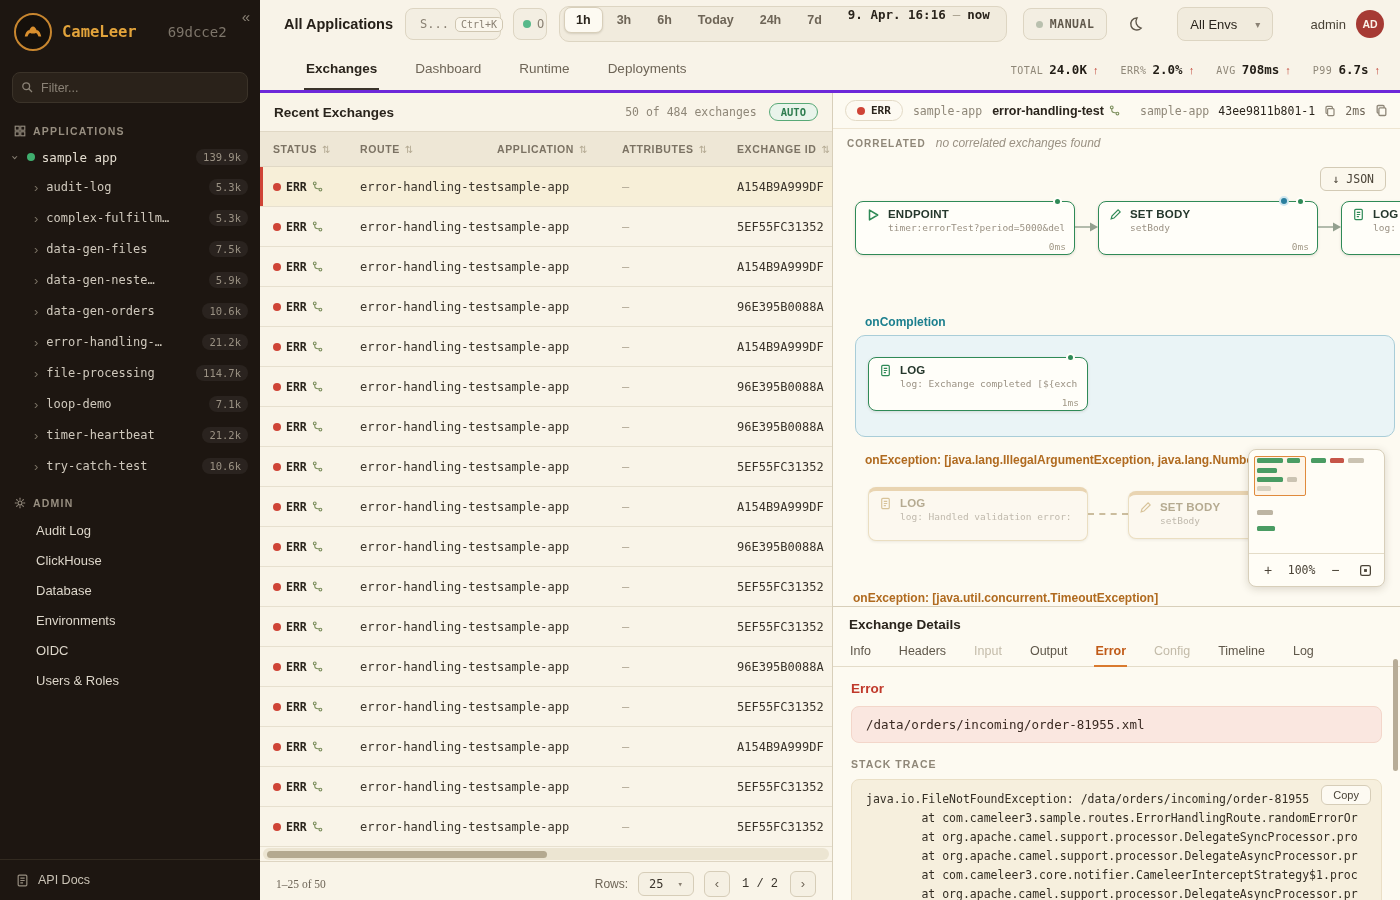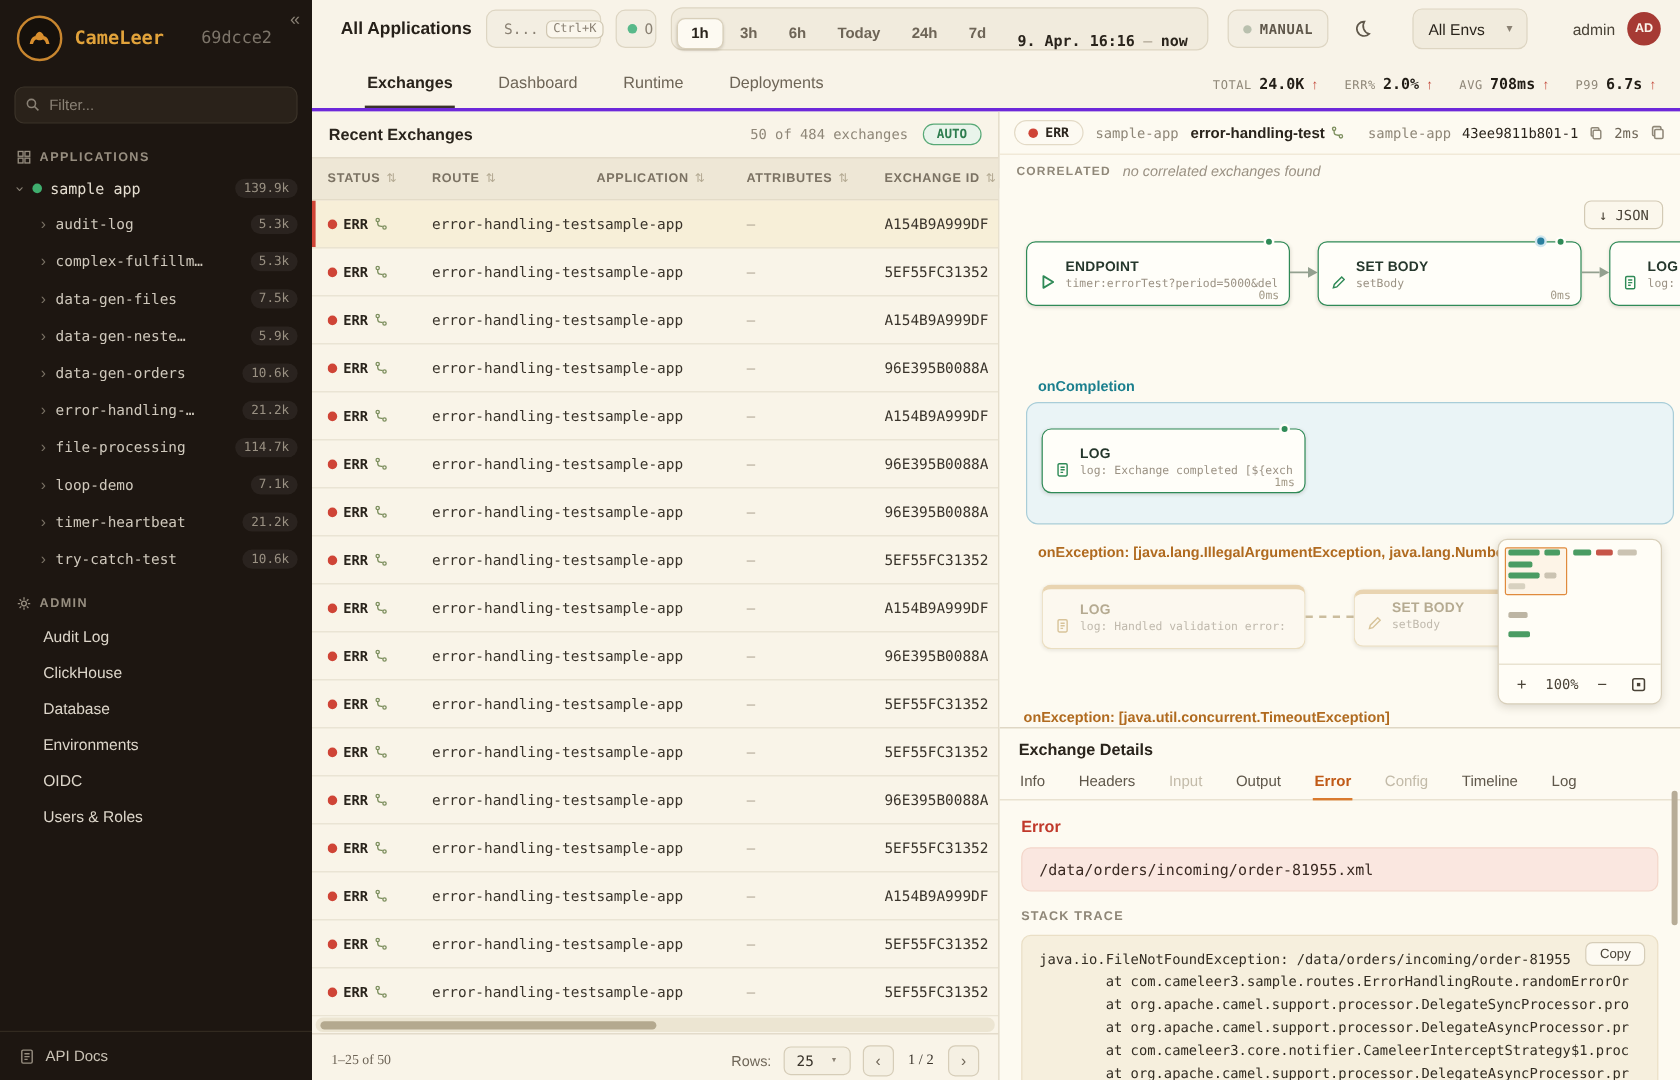--- a/index.html
+++ b/index.html
@@ -52,21 +52,21 @@
   .page-title{font-size:14.5px;font-weight:bold;color:#262019;white-space:nowrap}
   .searchbox{display:flex;align-items:center;gap:6px;background:#f3eee2;border:1px solid #ddd5c2;
     border-radius:8px;height:32px;padding:0 8px;width:96px;cursor:text}
   .search-ph{font-family:"DejaVu Sans Mono",monospace;font-size:12px;color:#8a8173;white-space:nowrap}
   .kbd{border:1px solid #d0c7b2;border-radius:5px;font-family:"DejaVu Sans Mono",monospace;font-size:10px;
     color:#8a8173;padding:1px 5px;background:#faf6ec;white-space:nowrap}
   .errpill{height:32px;border:1px solid #ddd5c2;border-radius:8px;background:#f3eee2;display:flex;
     align-items:center;gap:6px;padding:0 9px;width:34px;overflow:hidden;flex:none}
   .errpill .green-dot{background:#58b98a}
   .timegroup{height:36px;border:1px solid #ddd5c2;border-radius:10px;background:#f1ebdd;display:flex;
-    align-items:flex-end;padding:0 4px;flex:none}
+    align-items:flex-start;padding:0 4px;flex:none}
   .segments{display:flex;align-items:center;gap:2px}
   .seg{padding:5px 11px;border-radius:7px;color:#6e6557;font-size:12.5px;font-weight:600;border:1px solid transparent}
   .seg.active{background:#fdfaf2;border-color:#d8cfba;color:#2a241c;box-shadow:0 1px 2px rgba(60,50,30,.15)}
   .daterange{display:flex;align-items:center;gap:7px;margin:0 12px 0 14px;font-family:"DejaVu Sans Mono",monospace;
     font-size:12.5px;color:#2a241c;font-weight:bold;white-space:nowrap}
   .daterange .sep{color:#a39a88;font-weight:normal}
   .manual-btn{height:32px;border:1px solid #ddd5c2;border-radius:8px;background:#f3eee2;display:flex;
     align-items:center;gap:7px;padding:0 12px;font-family:"DejaVu Sans Mono",monospace;font-size:11.5px;
     font-weight:bold;letter-spacing:.5px;color:#5f574a;flex:none;margin-left:4px}
   .manual-dot{width:7px;height:7px;border-radius:50%;background:#b9c0ae}
@@ -119,42 +119,42 @@
   .ex-footer{height:44px;border-top:1px solid #ded5c2;display:flex;align-items:center;padding:0 16px;
     margin-top:auto;flex:none}
   .range-text{font-family:Liberation Serif, serif;font-size:11.5px;color:#6e6557}
   .foot-right{margin-left:auto;display:flex;align-items:center;gap:10px}
   .rows-label{font-size:12px;color:#6e6557}
   .rows-select{display:flex;align-items:center;gap:14px;border:1px solid #d6cdb8;border-radius:6px;
     background:#f5f0e3;padding:4px 10px;font-family:"DejaVu Sans Mono",monospace;font-size:12px;color:#3a342b}
   .rows-select .car{font-size:9px;color:#8a8173}
   .pg-btn{width:26px;height:26px;border:1px solid #d6cdb8;border-radius:6px;background:#f5f0e3;
     color:#6e6557;font-size:13px;display:flex;align-items:center;justify-content:center}
-  .pg-ind{font-family:Liberation Serif, serif;font-size:12px;color:#3a342b;margin:0 2px}
+  .pg-ind{font-family:Liberation Mono, monospace;font-size:12px;color:#3a342b;margin:0 2px}
 
   
   .detail{flex:1;display:flex;flex-direction:column;background:#fdfaf1;min-width:0}
   .dheader{height:36px;display:flex;align-items:center;gap:10px;padding:0 12px;border-bottom:1px solid #eee5d2;flex:none}
   .errstat-pill{display:flex;align-items:center;gap:6px;border:1px solid #e3dac6;background:#fdfaf2;
     border-radius:13px;padding:3px 11px}
   .errstat-pill span{font-family:"DejaVu Sans Mono",monospace;font-size:11px;font-weight:bold;color:#2a241c}
   .dh-app{font-family:"DejaVu Sans Mono",monospace;font-size:11.5px;color:#8f8778;white-space:nowrap}
   .dh-route{display:flex;align-items:center;gap:5px;font-size:12.5px;font-weight:bold;color:#2a241c;white-space:nowrap}
   .dh-right{margin-left:auto;display:flex;align-items:center;gap:9px;white-space:nowrap}
   .dh-id{font-family:"DejaVu Sans Mono",monospace;font-size:11.5px;color:#2a241c}
   .dh-ms{font-family:"DejaVu Sans Mono",monospace;font-size:11.5px;color:#6e6557}
   .correlated{height:28px;display:flex;align-items:center;gap:10px;padding:0 14px;flex:none}
   .corr-label{font-size:10px;font-weight:bold;letter-spacing:1px;color:#8f8778}
   .corr-text{font-size:12px;font-style:italic;color:#9a9183}
 
   
   .diagram{position:relative;height:450px;background:#fdfaf1;overflow:hidden;border-bottom:1px solid #d8cfba;flex:none}
   .json-btn{position:absolute;top:10px;right:14px;border:1px solid #d3cab5;border-radius:6px;background:#fbf7ec;
     font-family:"DejaVu Sans Mono",monospace;font-size:11.5px;color:#4a4337;padding:4px 11px;z-index:4}
-  .node{position:absolute;display:flex;align-items:flex-end;gap:8px;background:#fffef9;
+  .node{position:absolute;display:flex;align-items:flex-start;gap:8px;background:#fffef9;
     border:1.5px solid var(--accent-green);border-radius:8px;padding:6px 10px 12px;width:220px;height:54px;
     box-shadow:0 1px 3px rgba(60,50,30,.14)}
   .ndot{position:absolute;top:-5px;right:12px;width:9px;height:9px;border-radius:50%;
     background:var(--accent-green);border:2px solid #fffef9}
   .ndot.sel{right:28px;background:#2a7f9e;border-color:#cfe6ee;width:10px;height:10px;top:-6px}
   .nicon{flex:none}
   .nbody{display:flex;flex-direction:column;gap:2px;min-width:0}
   .ntitle{font-size:11.5px;font-weight:bold;color:#25372c;letter-spacing:.2px}
   .nsub{font-size:9.5px;color:#9b9284;white-space:nowrap;overflow:hidden}
   .nms{position:absolute;bottom:2px;right:8px;font-size:9.5px;color:#a39a88}

